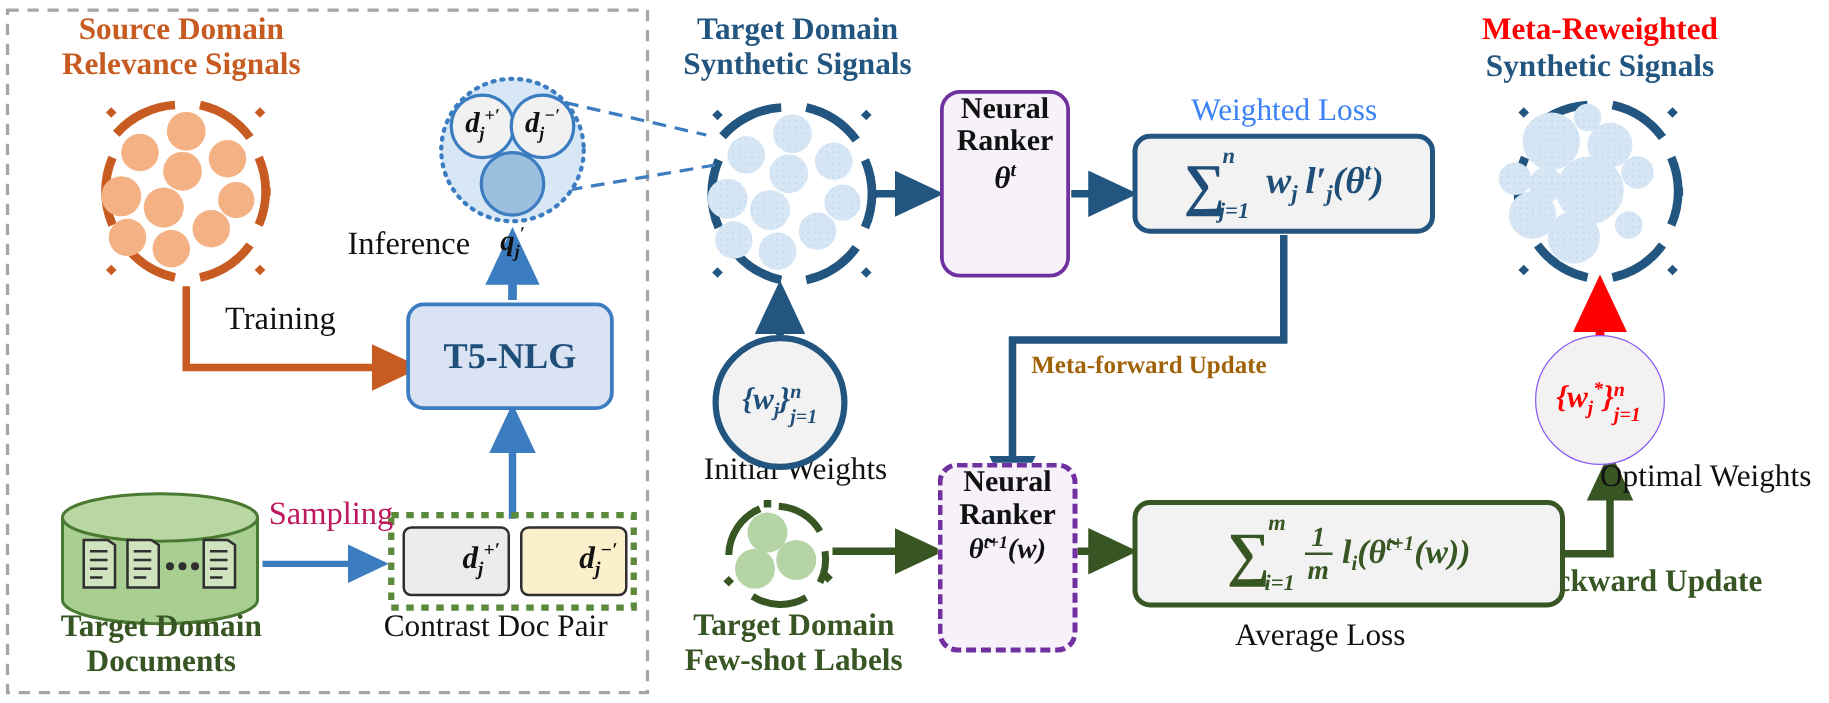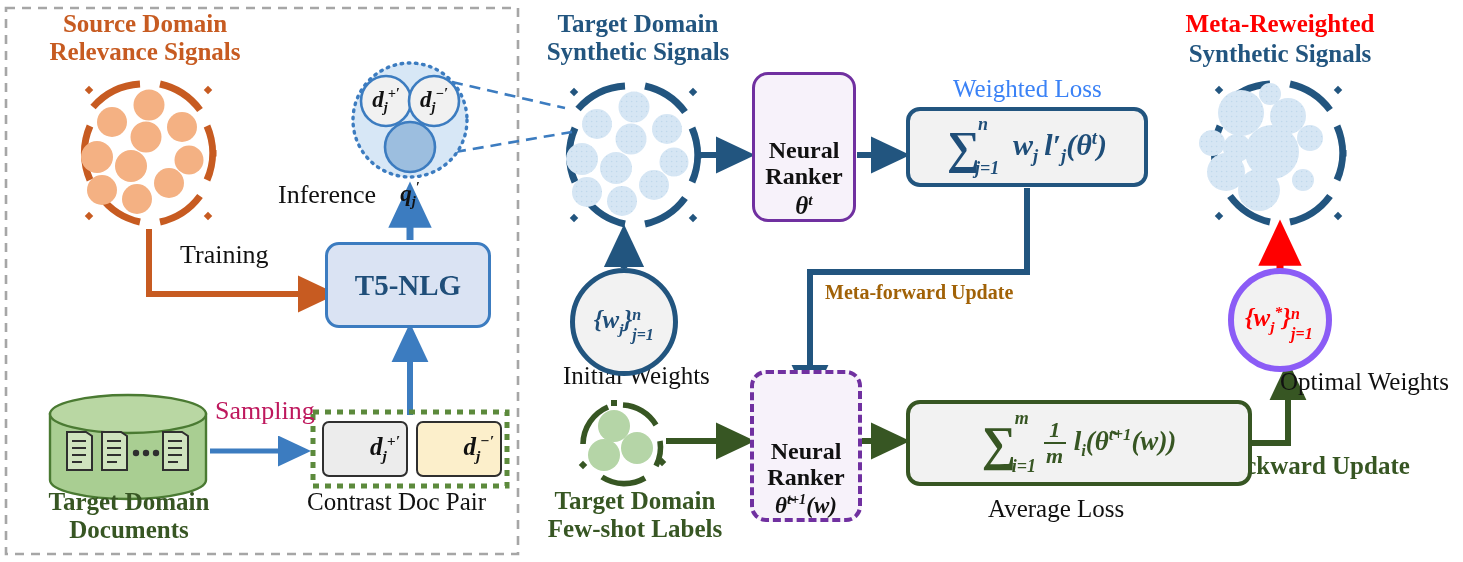--- a/index.html
+++ b/index.html
@@ -3,21 +3,21 @@
 <meta charset="utf-8">
 <style>
   html,body{margin:0;padding:0;background:#fff;}
   body{width:1463px;height:562px;font-family:"Liberation Serif",serif;position:relative;overflow:hidden;}
   #stage{position:absolute;left:0;top:0;width:1463px;height:500px;}
   .abs{position:absolute;}
   .ttl{font-weight:bold;font-family:"Liberation Serif",serif;line-height:1.12;text-align:center;white-space:pre-line;}
   .plain{font-family:"Liberation Serif",serif;white-space:nowrap;}
   .mathbox{display:flex;align-items:center;justify-content:center;background:#f2f2f2;box-sizing:border-box;}
   svg{display:block;}
-  .nr{display:flex;flex-direction:column;align-items:center;justify-content:flex-end;box-sizing:border-box;line-height:1.08;}
+  .nr{display:flex;flex-direction:column;align-items:center;justify-content:flex-start;box-sizing:border-box;line-height:1.08;}
   .nr .l1,.nr .l2{font-weight:bold;font-family:"Liberation Serif",serif;color:#111;}
   .nr .l3{font-weight:bold;font-style:italic;font-family:"Liberation Serif",serif;color:#111;}
   .circlebadge{border-radius:50%;background:#f2f2f2;display:flex;align-items:center;justify-content:center;box-sizing:border-box;}
   .docchip{display:flex;align-items:center;justify-content:center;box-sizing:border-box;border-radius:7px;}
   sup{font-size:.62em;vertical-align:super;}
   sub{font-size:.62em;vertical-align:sub;}
   .it{font-style:italic;font-weight:bold;}
 </style>
 </head>
 <body>
@@ -290,21 +290,21 @@
 
   <div class="abs circlebadge" style="left:570px;top:268px;width:108px;height:108px;border:5px solid #22557F;">
     <span style="font-size:25px;color:#1F4E79;font-weight:bold;font-style:italic;font-family:'Liberation Serif',serif;">
       {w<sub>j</sub>}<span style="display:inline-block;position:relative;width:22px;vertical-align:middle;">
         <span style="position:absolute;left:0;top:-16px;font-size:16px;">n</span>
         <span style="position:absolute;left:0;top:4px;font-size:16px;">j=1</span>
       </span>
     </span>
   </div>
 
-  <div class="abs circlebadge" style="left:1228px;top:268px;width:104px;height:104px;border:6px solid #8b5cf6;">
+  <div class="abs circlebadge" style="left:1228px;top:268px;width:104px;height:104px;border:1px solid #8b5cf6;">
     <span style="font-size:25px;color:#FF0000;font-weight:bold;font-style:italic;font-family:'Liberation Serif',serif;">
       {w<sub>j</sub><sup>*</sup>}<span style="display:inline-block;position:relative;width:24px;vertical-align:middle;">
         <span style="position:absolute;left:0;top:-16px;font-size:16px;">n</span>
         <span style="position:absolute;left:0;top:4px;font-size:16px;">j=1</span>
       </span>
     </span>
   </div>
 
   <div class="abs" style="left:362px;top:85px;width:48px;text-align:center;font-size:23px;font-weight:bold;font-style:italic;color:#111;">
     d<sub>j</sub><sup>+′</sup>

